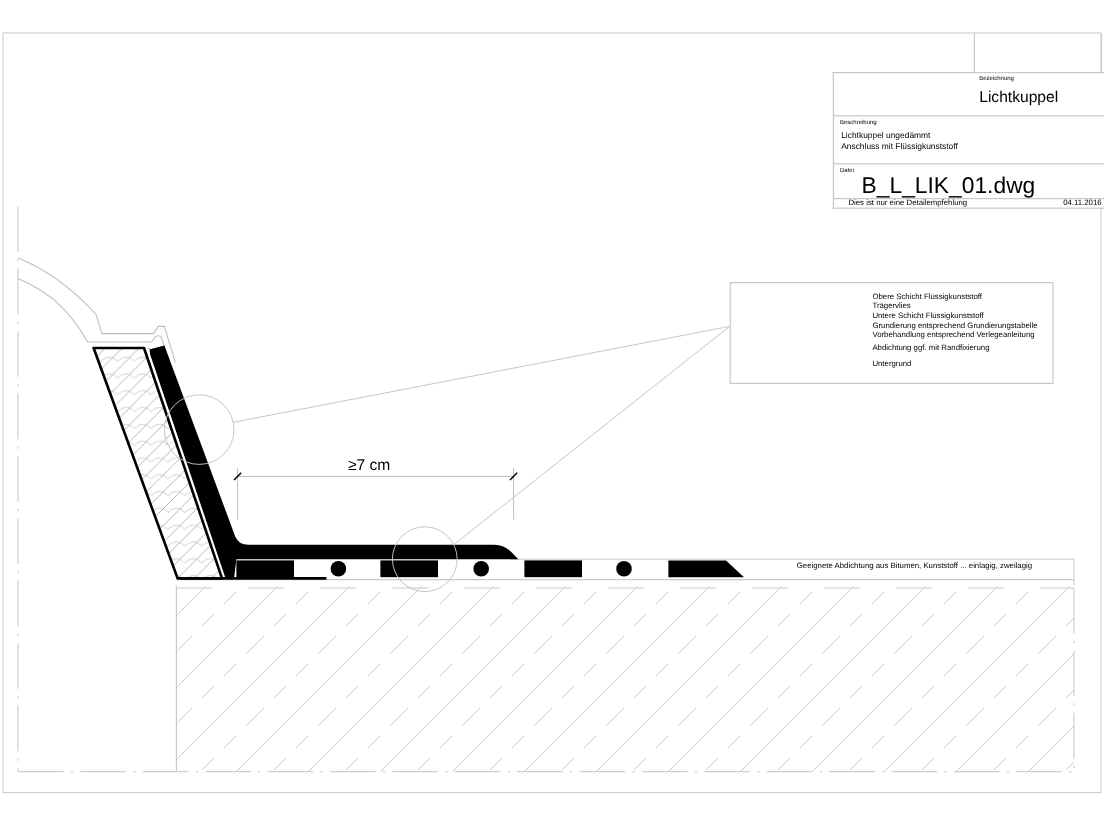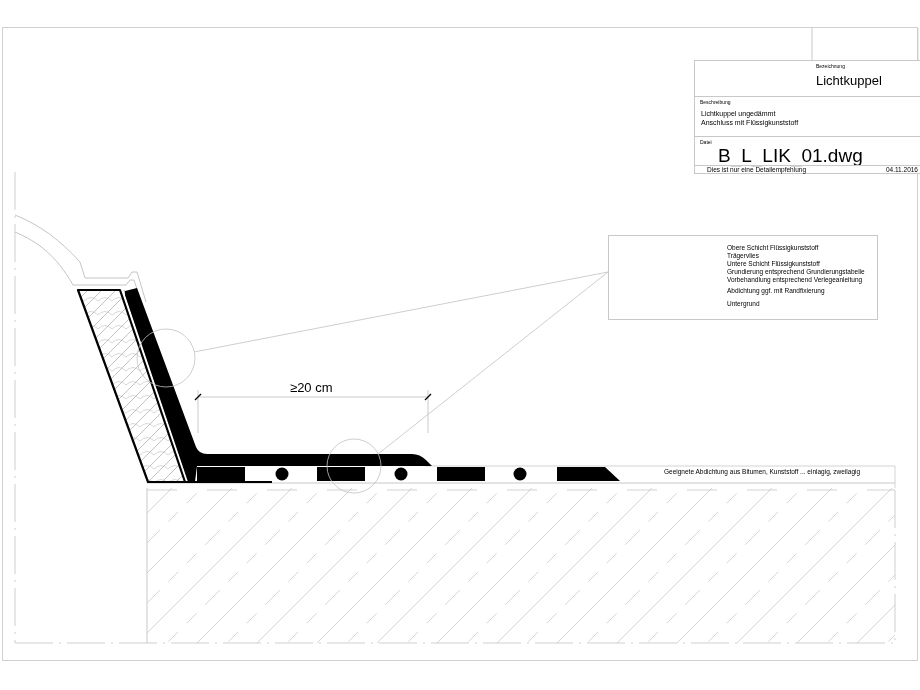--- a/index.html
+++ b/index.html
@@ -114,16 +114,16 @@
   <div class="legend">
     <div class="legend-label" style="top:8px;">Obere Schicht Flüssigkunststoff</div>
     <div class="legend-label" style="top:16px;">Trägervlies</div>
     <div class="legend-label" style="top:24px;">Untere Schicht Flüssigkunststoff</div>
     <div class="legend-label" style="top:32px;">Grundierung entsprechend Grundierungstabelle</div>
     <div class="legend-label" style="top:40px;">Vorbehandlung entsprechend Verlegeanleitung</div>
     <div class="legend-label" style="top:51px;">Abdichtung ggf. mit Randfixierung</div>
     <div class="legend-label" style="top:64px;">Untergrund</div>
   </div>
 
-  <div class="dim-label">≥20 cm</div>
+  <div class="dim-label">≥7 cm</div>
   <div class="note">Geeignete Abdichtung aus Bitumen, Kunststoff ... einlagig, zweilagig</div>
 
 </div>
 
 </body></html>

